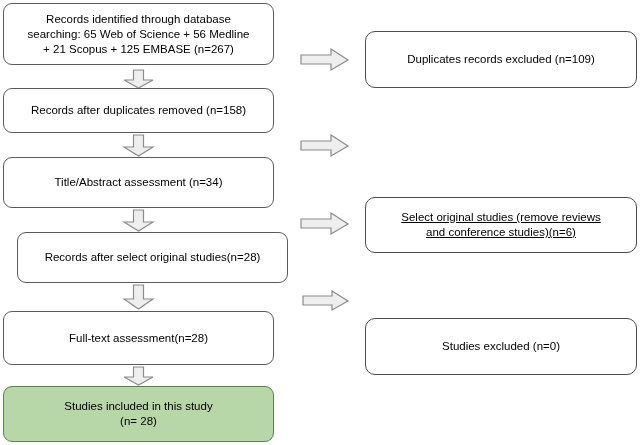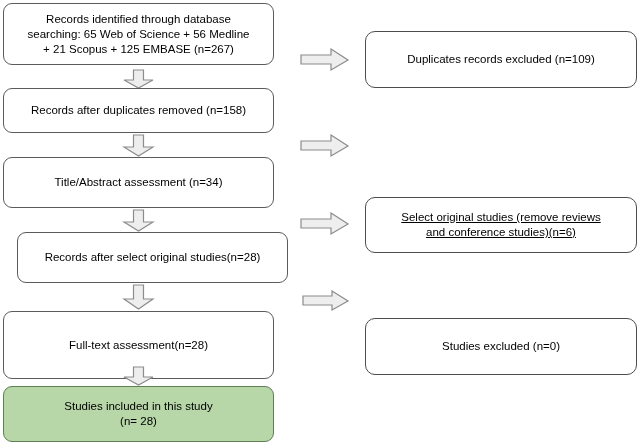--- a/index.html
+++ b/index.html
@@ -79,21 +79,21 @@
   </span>
 
   <div class="node" style="left:3px;top:232px;width:271px;height:51px;margin-left:14px;">Records after select original studies(n=28)</div>
 
   <span class="arrow-down" style="left:122px;top:284px;width:33px;height:26px;">
     <svg width="33" height="26" viewBox="0 0 33 26">
       <polygon class="ablock" points="11.5,1 21.5,1 21.5,15 31,15 16.5,25 2,15 11.5,15"></polygon>
     </svg>
   </span>
 
-  <div class="node" style="left:3px;top:311px;width:271px;height:68px;text-align:right;">Full-text assessment(n=28)</div>
+  <div class="node" style="left:3px;top:311px;width:271px;height:54px;text-align:right;">Full-text assessment(n=28)</div>
 
   <span class="arrow-down" style="left:122px;top:366px;width:33px;height:20px;">
     <svg width="33" height="20" viewBox="0 0 33 20">
       <polygon class="ablock" points="11.5,1 21.5,1 21.5,11 31,11 16.5,19 2,11 11.5,11"></polygon>
     </svg>
   </span>
 
   <div class="node green" style="left:3px;top:386px;width:271px;height:56px;">Studies included in this study
 (n= 28)</div>
 

